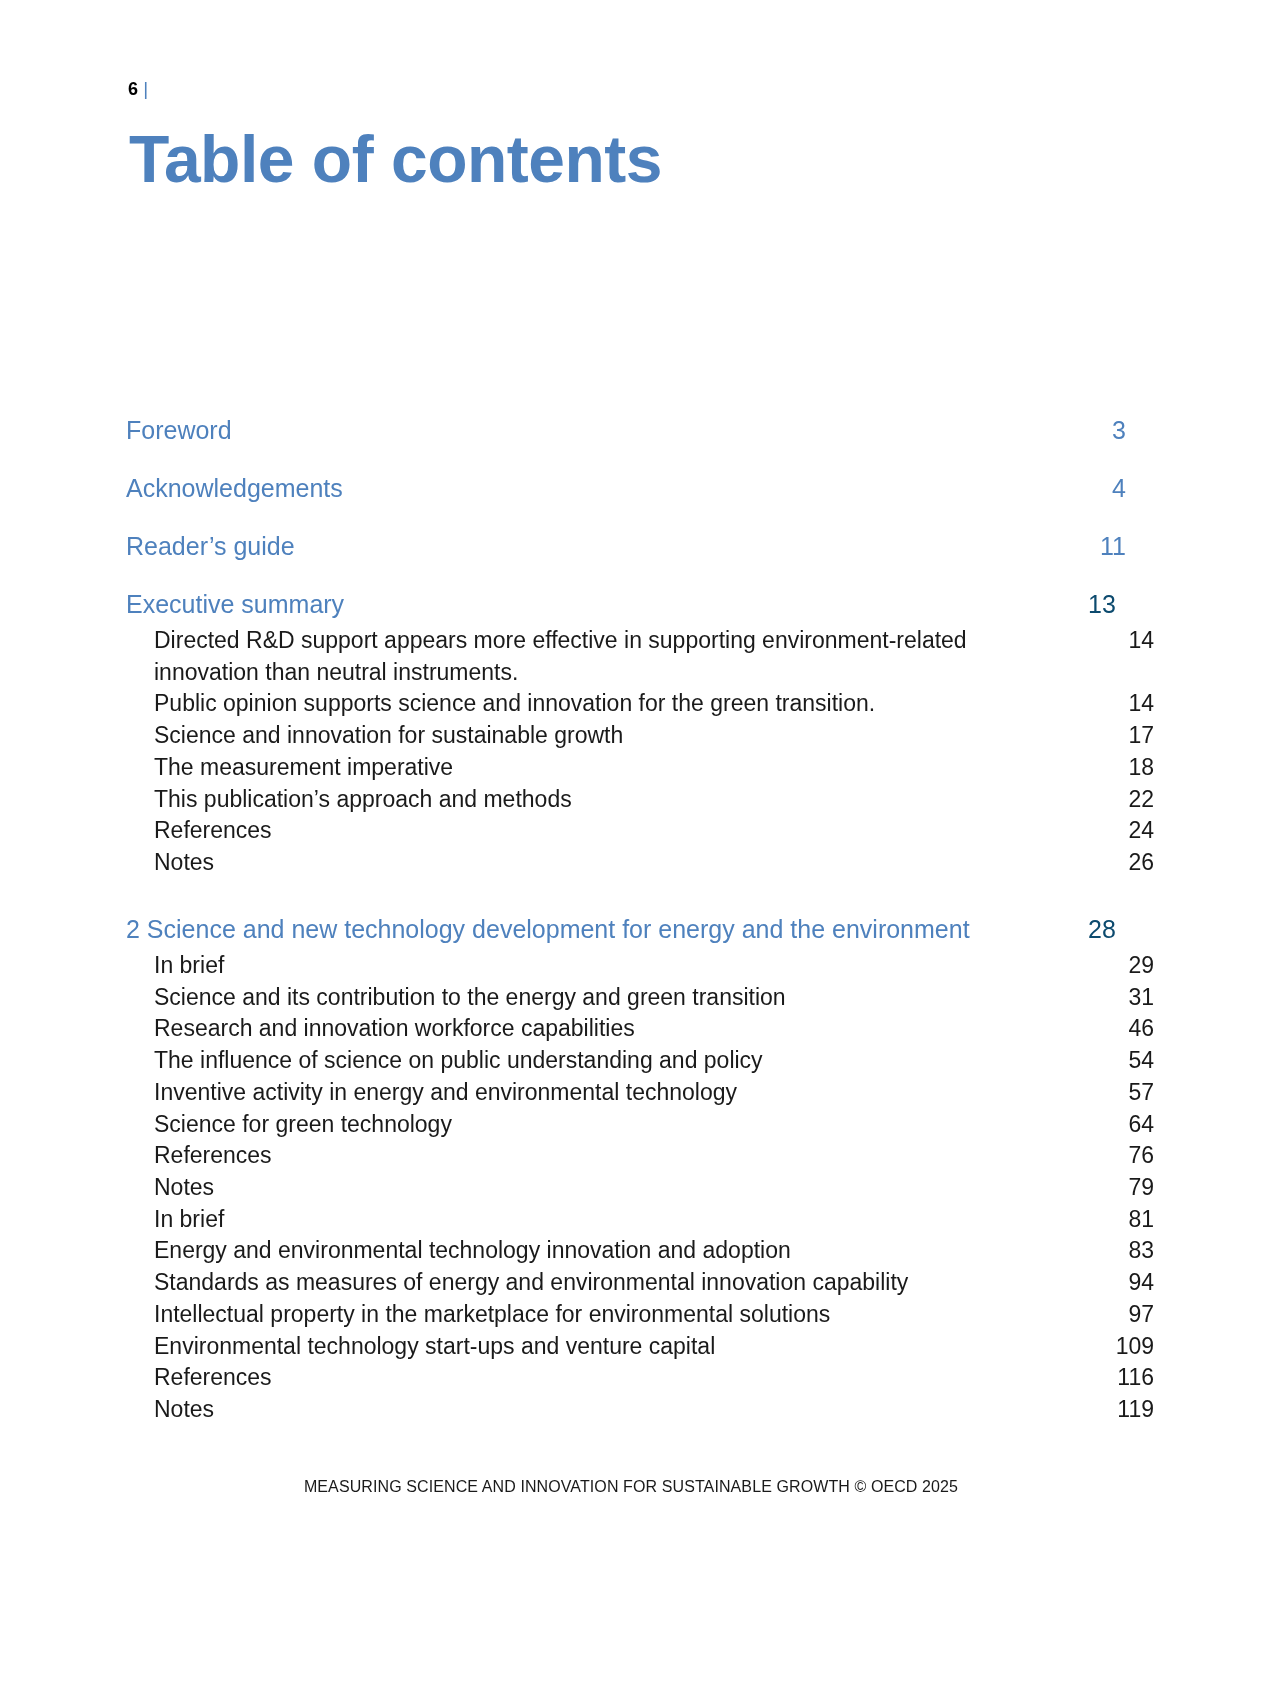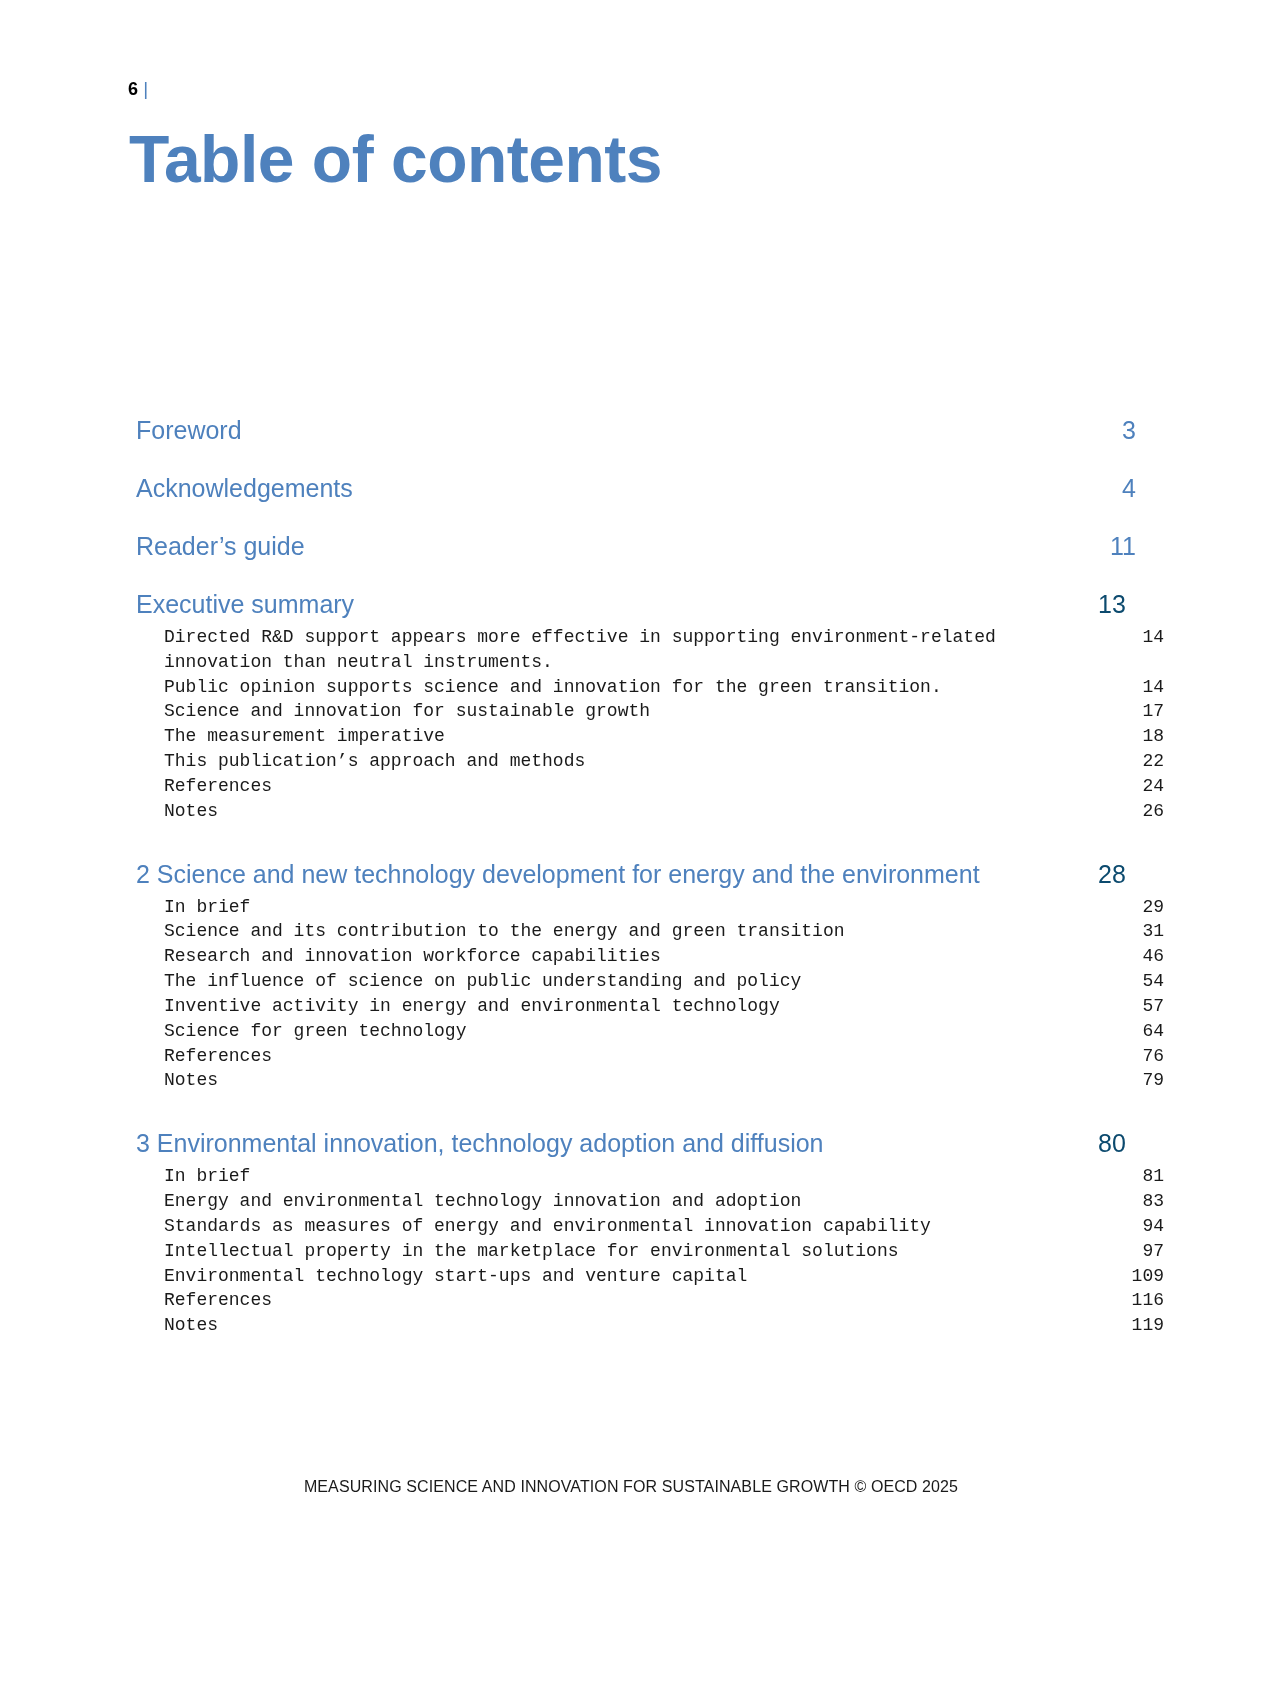--- a/index.html
+++ b/index.html
@@ -51,21 +51,21 @@
     font-weight: bold;
     color: #4e81bd;
     letter-spacing: -0.5px;
     line-height: 1.05;
     white-space: nowrap;
   }
 
   
   .toc {
     position: absolute;
-    left: 136px;
+    left: 126px;
     top: 416px;
     width: 1000px;
   }
 
   .toc-row {
     display: flex;
     align-items: baseline;
     justify-content: space-between;
     width: 100%;
   }
@@ -93,26 +93,25 @@
     font-size: 25px;
     color: #4e81bd;
     font-weight: normal;
     margin-top: 36px;
     margin-bottom: 6px;
   }
   .chapter .pageno { color: #0c4a6e; text-align: center; }
 
   
   .lvl2 {
-    font-size: 18px;
+    font-size: 23px;
     color: #1a1a1a;
     padding-left: 28px;
     line-height: 1.38;
     margin-bottom: 0;
-    font-family: Liberation Mono, monospace;
   }
   .lvl2 .pageno { color: #1a1a1a; }
   .lvl2 .label { max-width: 860px; }
 
   
   .lvl2.wrap .label { display: block; }
 
   .group-tight { margin-top: 0; }
 
   
@@ -218,24 +217,20 @@
     </div>
     <div class="toc-row lvl2">
       <span class="label">References</span>
       <span class="pageno">76</span>
     </div>
     <div class="toc-row lvl2">
       <span class="label">Notes</span>
       <span class="pageno">79</span>
     </div>
 
-    <div class="toc-row chapter">
-      <span class="label">3 Environmental innovation, technology adoption and diffusion</span>
-      <span class="pageno">80</span>
-    </div>
     <div class="toc-row lvl2">
       <span class="label">In brief</span>
       <span class="pageno">81</span>
     </div>
     <div class="toc-row lvl2">
       <span class="label">Energy and environmental technology innovation and adoption</span>
       <span class="pageno">83</span>
     </div>
     <div class="toc-row lvl2">
       <span class="label">Standards as measures of energy and environmental innovation capability</span>

